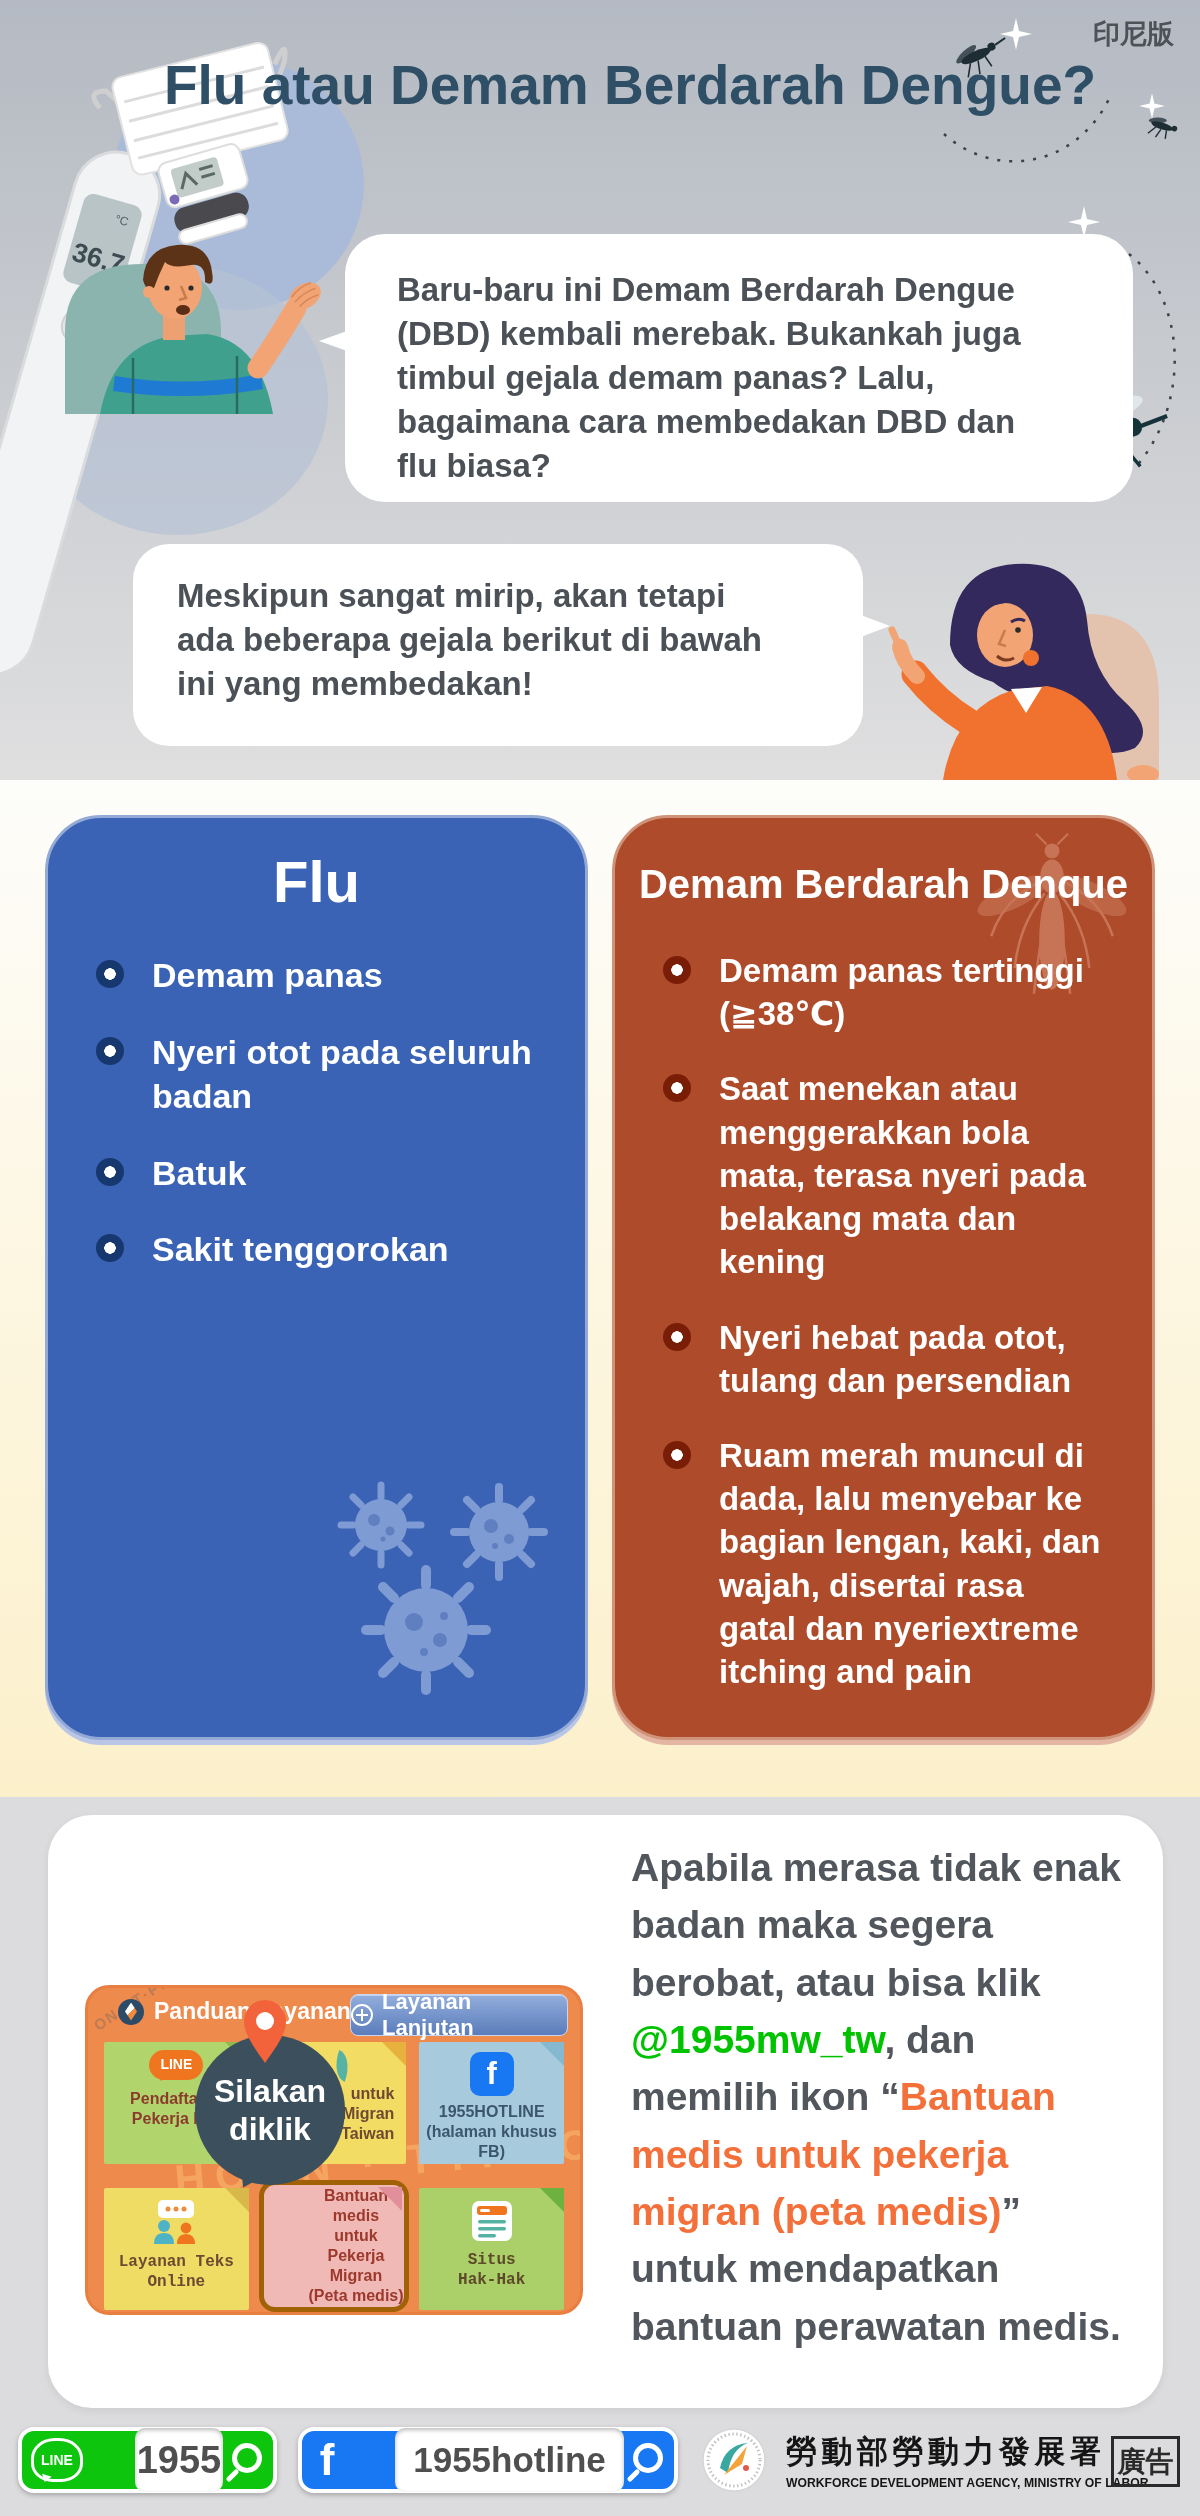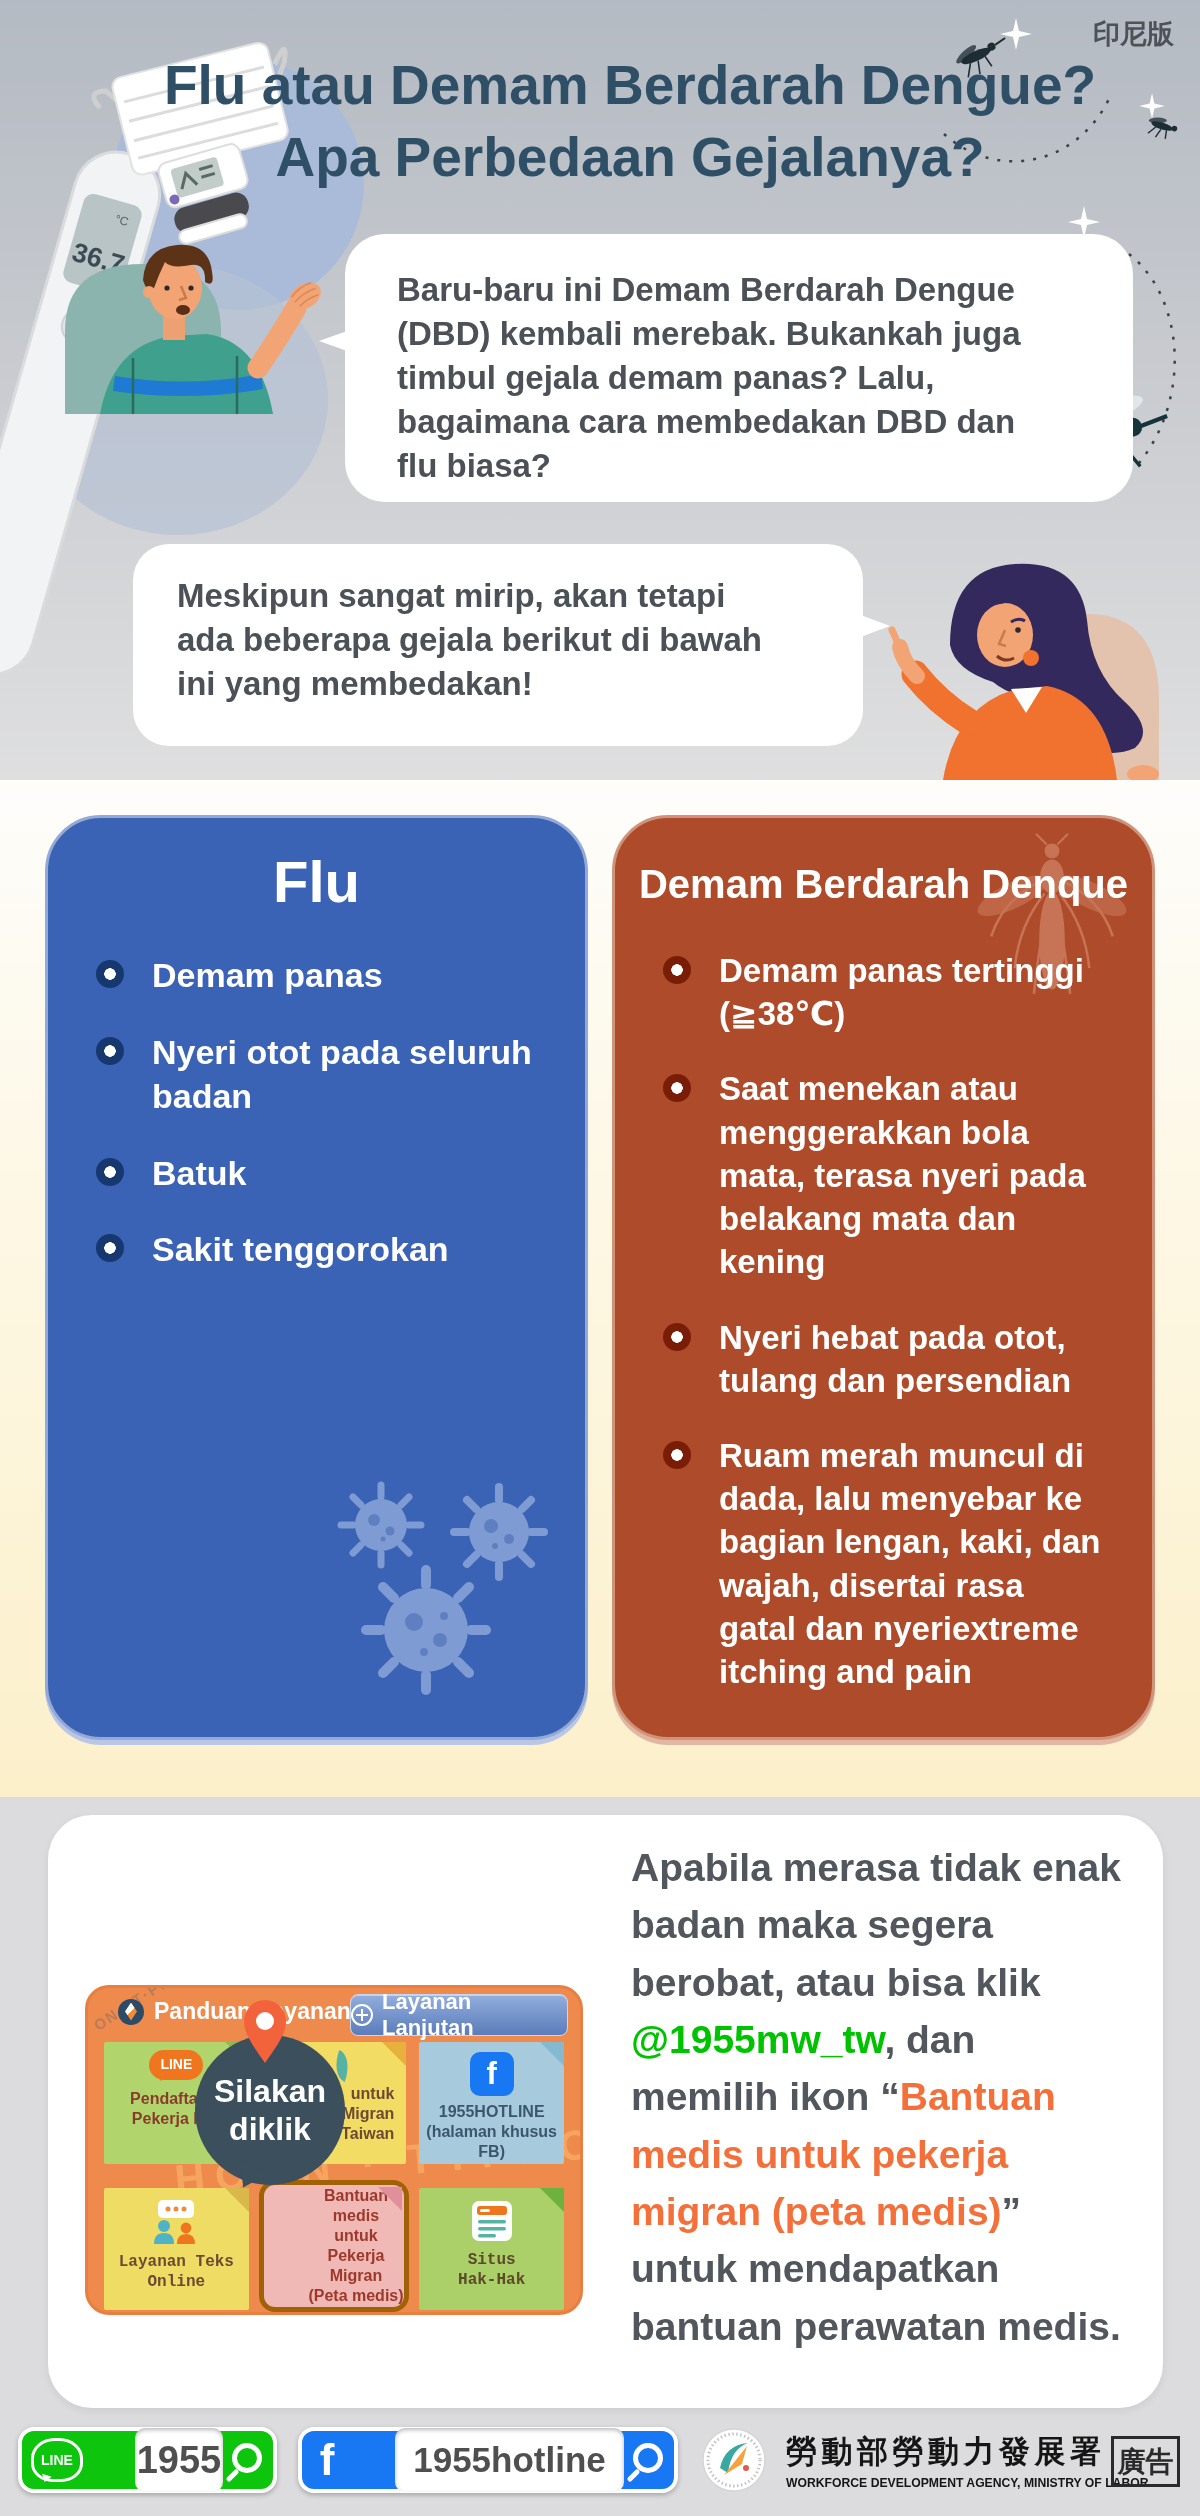--- a/index.html
+++ b/index.html
@@ -182,21 +182,20 @@
         <circle cx="19" cy="-3" r="4.5" fill="#16333c"></circle>
         <line x1="23" y1="-3" x2="36" y2="-6" stroke="#16333c" stroke-width="2"></line>
         <path d="M-9,4 L-18,20 M-2,5 L-6,22 M6,5 L9,20 M12,3 L20,16" stroke="#16333c" stroke-width="1.6" fill="none"></path>
       </g>
     </svg>
 
     <div class="edition">印尼版</div>
 
     <h1 class="title">
       <span>Flu atau Demam Berdarah Dengue?</span>
-      <span>Apa Perbedaan Gejalanya?</span>
     </h1>
 
     <svg class="deco-svg man-svg" viewBox="0 0 300 178">
       <path d="M10,178 V95 Q10,28 88,28 Q166,28 166,95 V178 Z" fill="#8cb4ae"></path>
       <path d="M45,178 Q58,108 118,100 L152,98 Q205,106 218,178 Z" fill="#3fa08d"></path>
       <path d="M60,140 Q132,152 206,138 L208,153 Q132,166 58,155 Z" fill="#1f7ad4"></path>
       <path d="M78,122 V178 M182,120 V178" stroke="#2a6b60" stroke-width="2.5"></path>
       <rect x="108" y="80" width="22" height="24" fill="#eda173"></rect>
       <ellipse cx="120" cy="52" rx="27" ry="31" fill="#f2a474"></ellipse>
       <path d="M88,44 Q90,12 122,9 Q154,7 157,36 Q160,52 150,46 Q151,27 136,29 Q116,33 110,26 Q104,38 99,52 Q92,58 88,44 Z" fill="#5c3317"></path>

